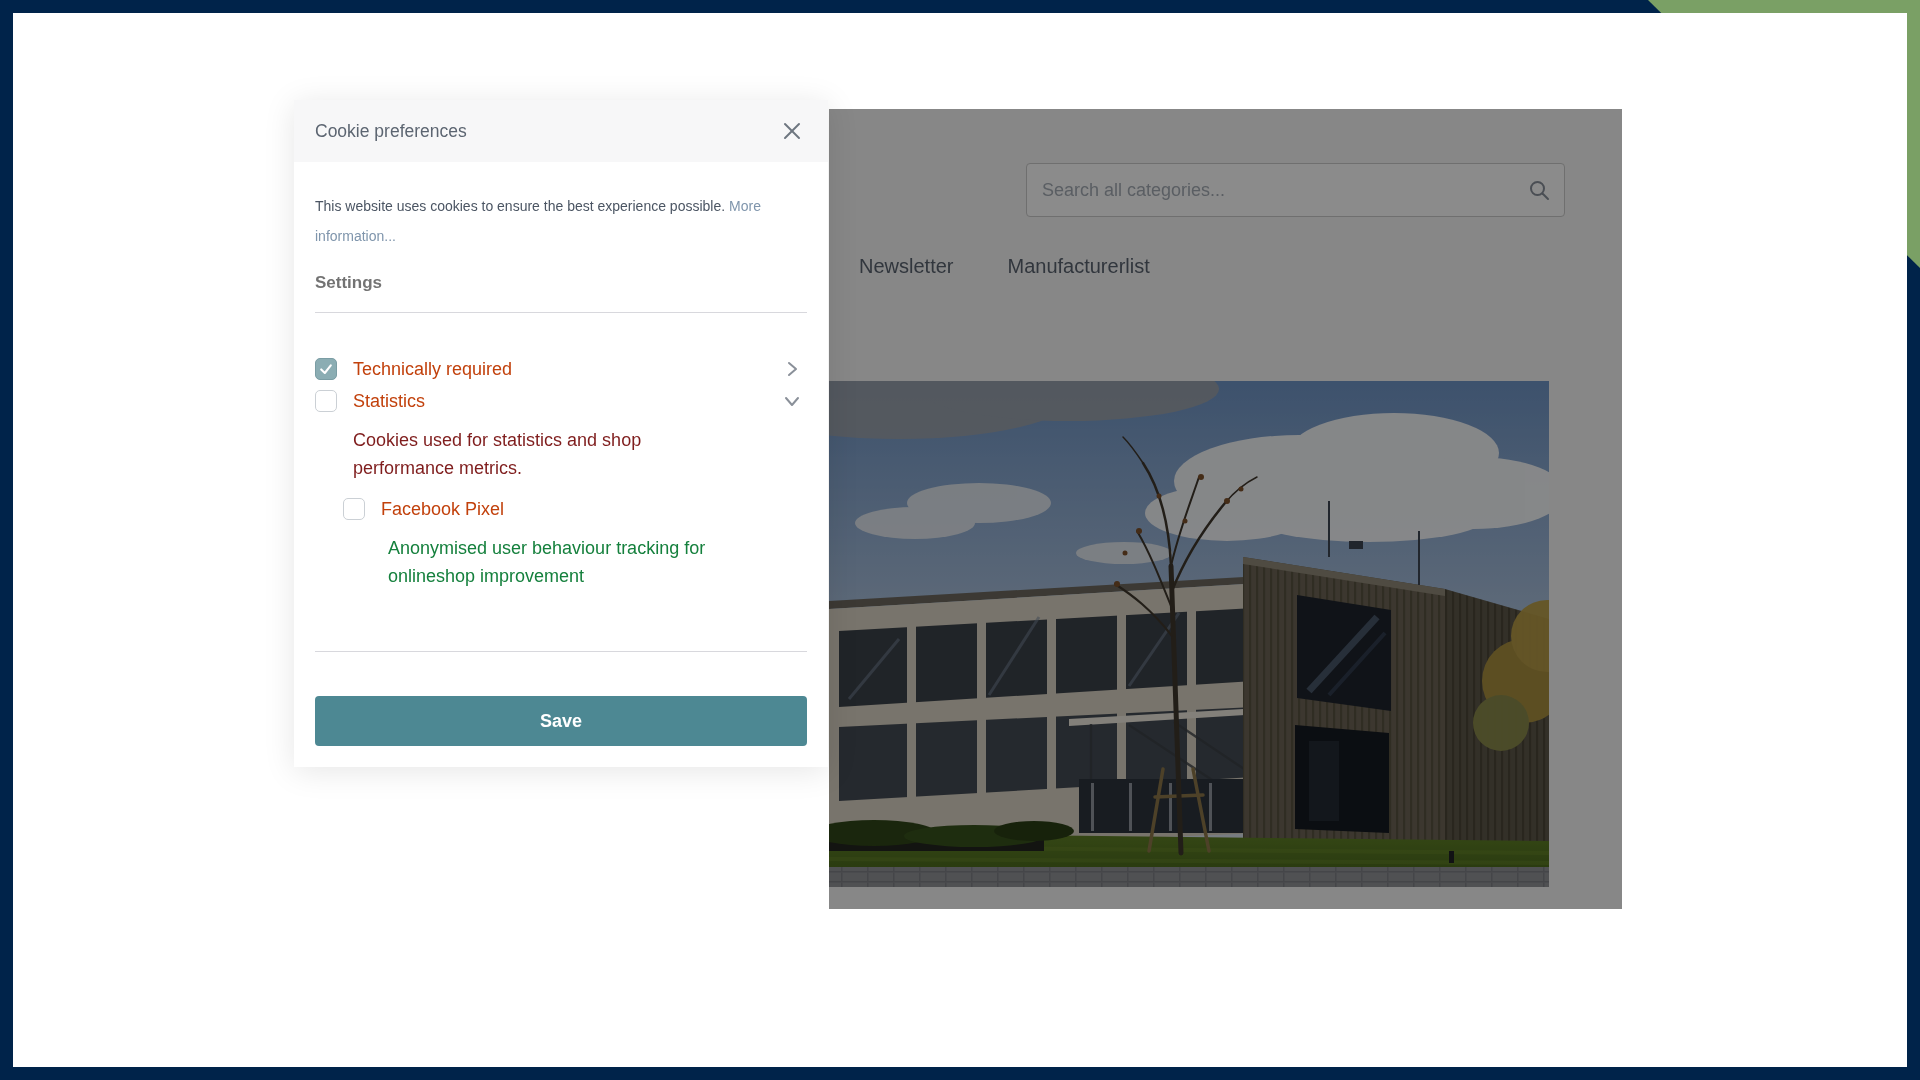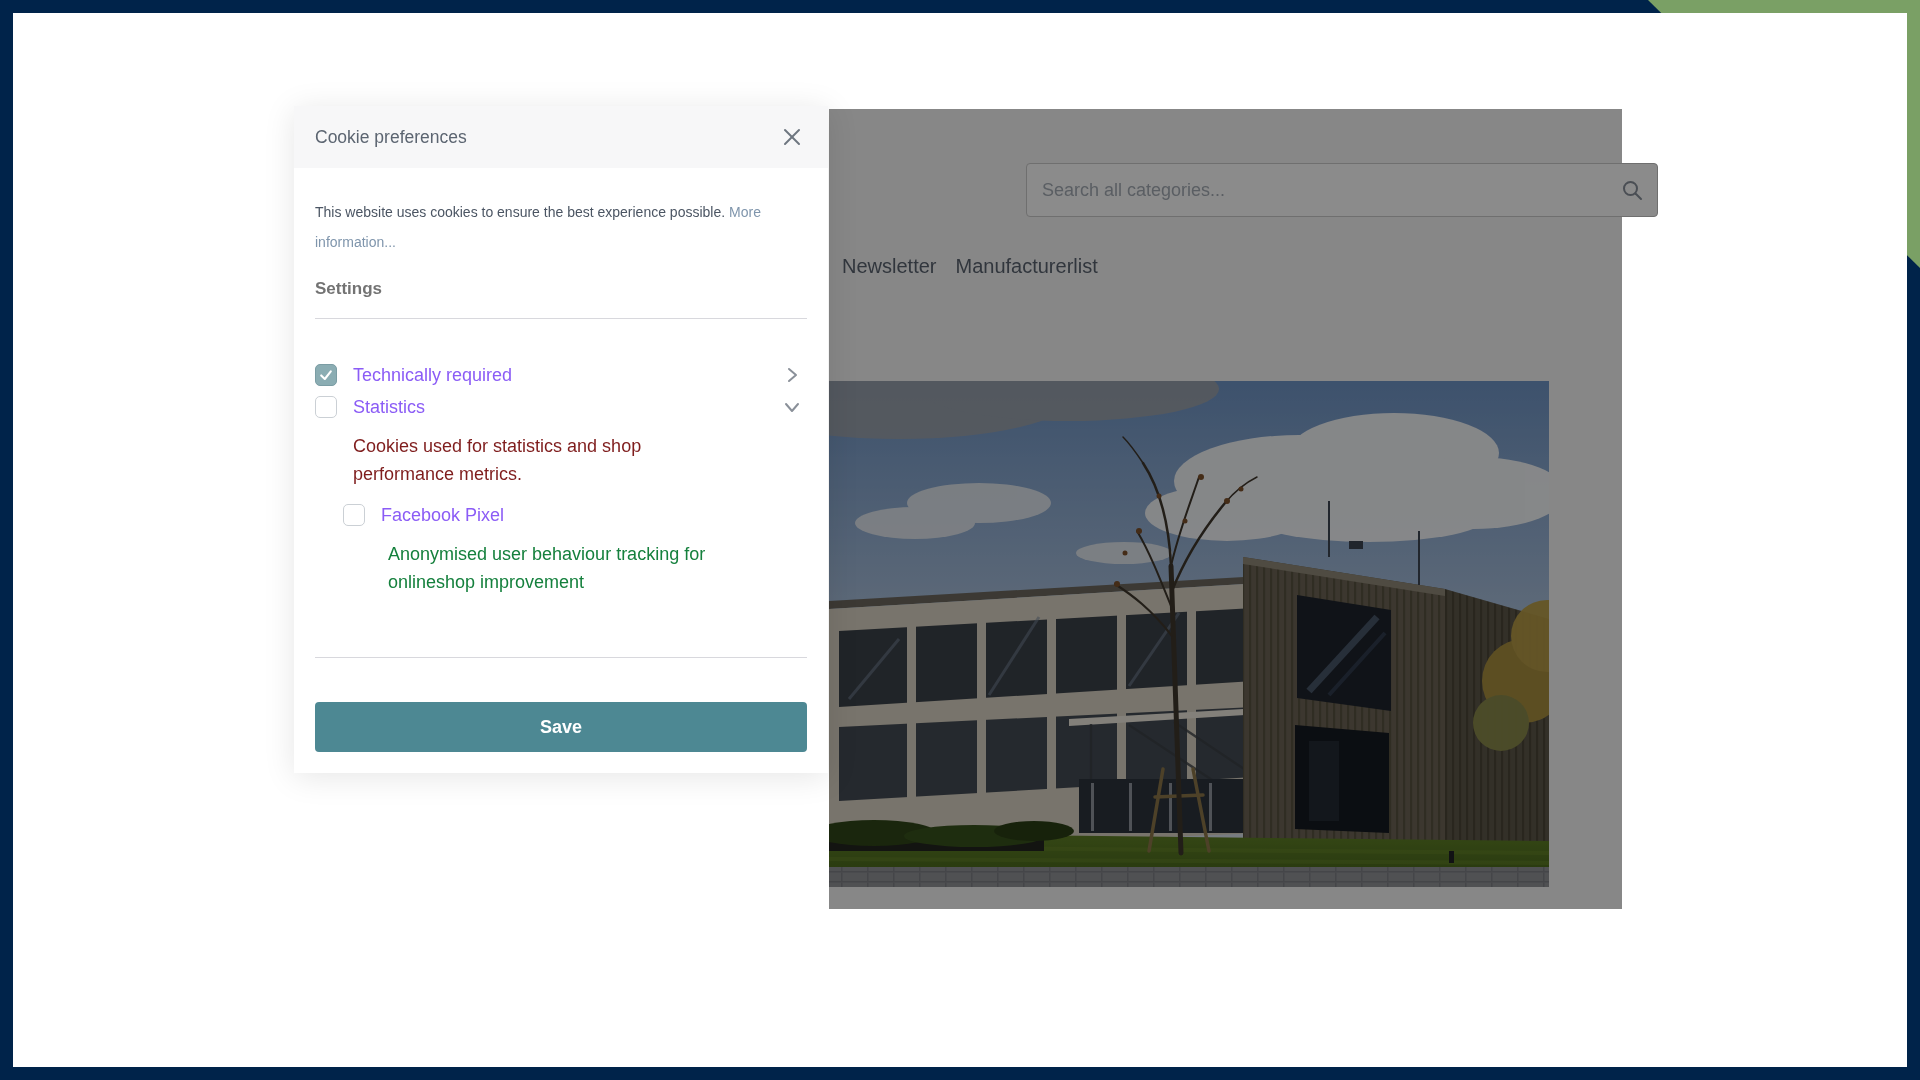--- a/index.html
+++ b/index.html
@@ -17,37 +17,37 @@
   }
   .canvas{
     position:absolute;left:13px;top:13px;right:13px;bottom:13px;
     background:#ffffff;z-index:2;
   }
   
   .dimmed-page{
     position:absolute;left:816px;top:96px;width:793px;height:800px;
     background:#878787;
   }
-  .search-wrap{position:absolute;left:197px;top:54px;width:632px;height:54px;}
+  .search-wrap{position:absolute;left:197px;top:54px;width:539px;height:54px;}
   .search-wrap input{
     width:100%;height:100%;box-sizing:border-box;
     background:#8b8b8b;border:1px solid #6f6f6f;border-radius:4px;
     padding:0 52px 0 15px;font-size:18px;color:#3e4247;
     font-family:"Liberation Sans", sans-serif;outline:none;
   }
   .search-wrap input::placeholder{color:#5a5e63;opacity:1;}
   .search-icon{position:absolute;right:14px;top:15px;cursor:pointer;}
-  .page-nav{position:absolute;left:13px;top:146px;display:flex;gap:19px;}
+  .page-nav{position:absolute;left:30px;top:146px;display:flex;gap:54px;}
   .page-nav a{
     font-size:20px;font-weight:500;color:#31363d;text-decoration:none;cursor:pointer;
   }
   .hero{position:absolute;left:0;top:272px;width:720px;height:506px;display:block;}
   
   .modal{
-    position:absolute;left:281px;top:93px;width:534px;
+    position:absolute;left:281px;top:87px;width:534px;
     background:#ffffff;box-shadow:0 4px 30px rgba(0,0,0,0.10);
   }
   .modal-header{
     height:62px;background:#f7f7f8;display:flex;align-items:center;
     padding:0 21px;box-sizing:border-box;
   }
   .modal-title{font-size:17.5px;color:#5c6571;}
   .close-btn{
     margin-left:auto;background:none;border:none;padding:4px;cursor:pointer;
     display:flex;align-items:center;justify-content:center;
@@ -61,21 +61,21 @@
   .opt-row{display:flex;align-items:center;height:26px;}
   .opt-row.first{margin-top:43px;}
   .opt-row.second{margin-top:6px;}
   .opt-row.sub{margin-top:14px;margin-left:28px;}
   .cb{
     width:22px;height:22px;box-sizing:border-box;border-radius:5px;
     border:1px solid #cbd0d5;background:#fff;margin-right:16px;flex:0 0 auto;
     display:flex;align-items:center;justify-content:center;cursor:pointer;
   }
   .cb.checked{background:#8badb3;border-color:#7b9da4;}
-  .opt-label{font-size:18px;color:#8b5cf6;}
+  .opt-label{font-size:18px;color:#c2410c;}
   .chev{margin-left:auto;margin-right:5px;cursor:pointer;flex:0 0 auto;}
   .opt-desc{margin:12px 0 0 38px;font-size:18px;line-height:28px;color:#7f1d1d;max-width:360px;}
   .sub-desc{margin:12px 16px 0 73px;font-size:18px;line-height:28px;color:#15803d;max-width:412px;}
   .save-btn{
     display:block;width:100%;height:50px;margin-top:44px;border:none;border-radius:4px;
     background:#4d8893;color:#ffffff;font-size:18px;font-weight:700;cursor:pointer;
     font-family:"Liberation Sans", sans-serif;
   }
 </style>
 </head>

